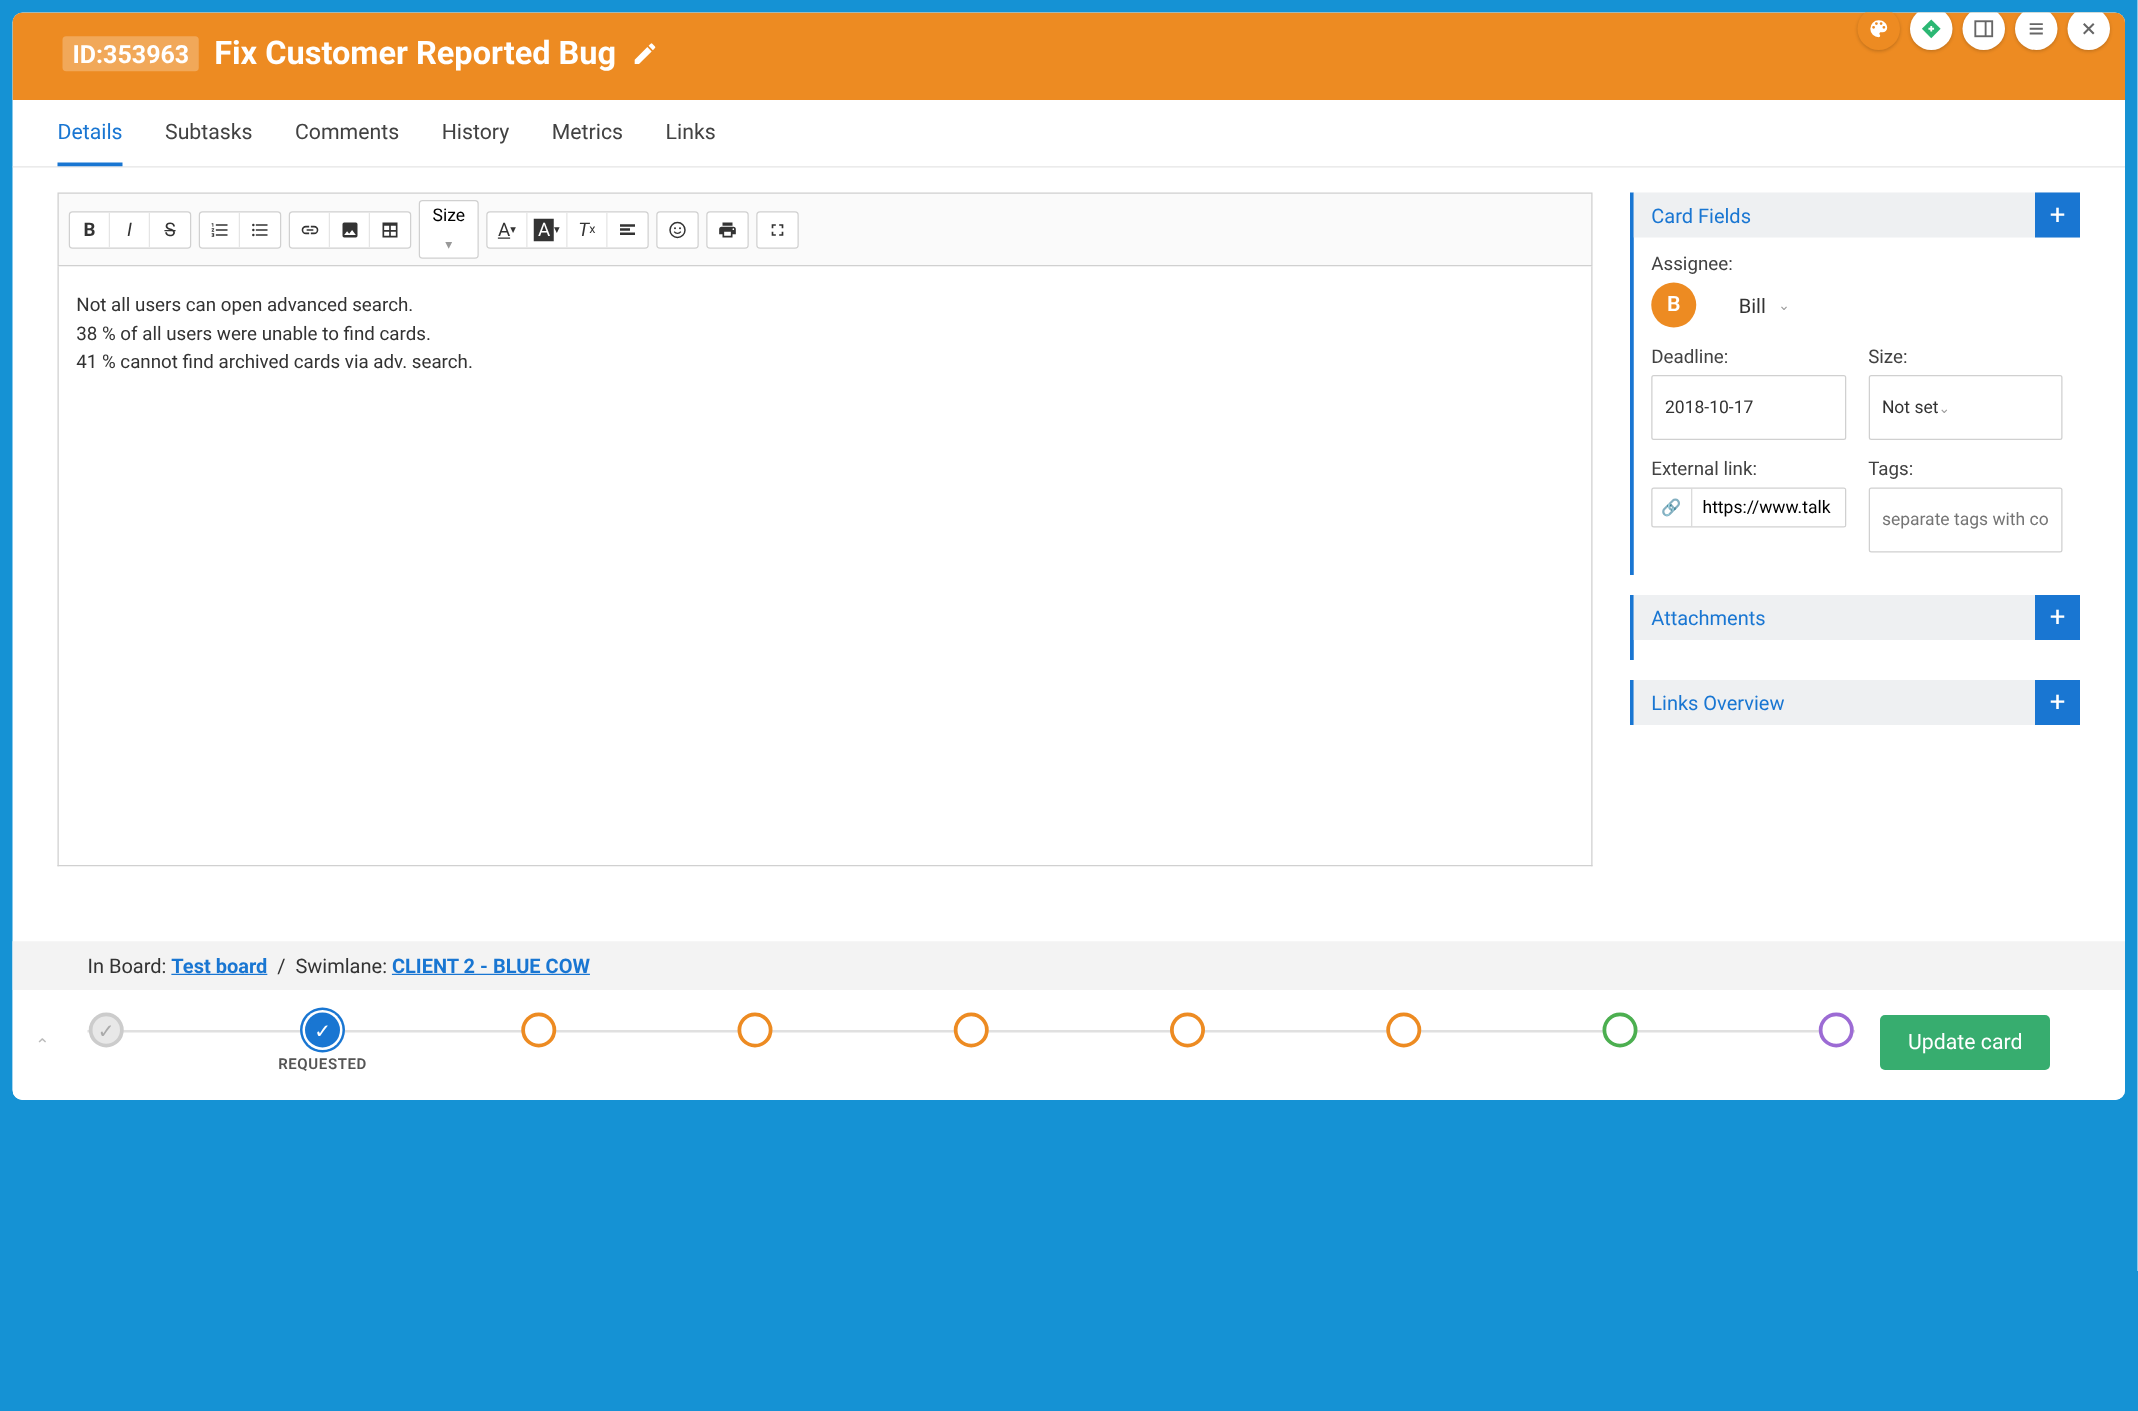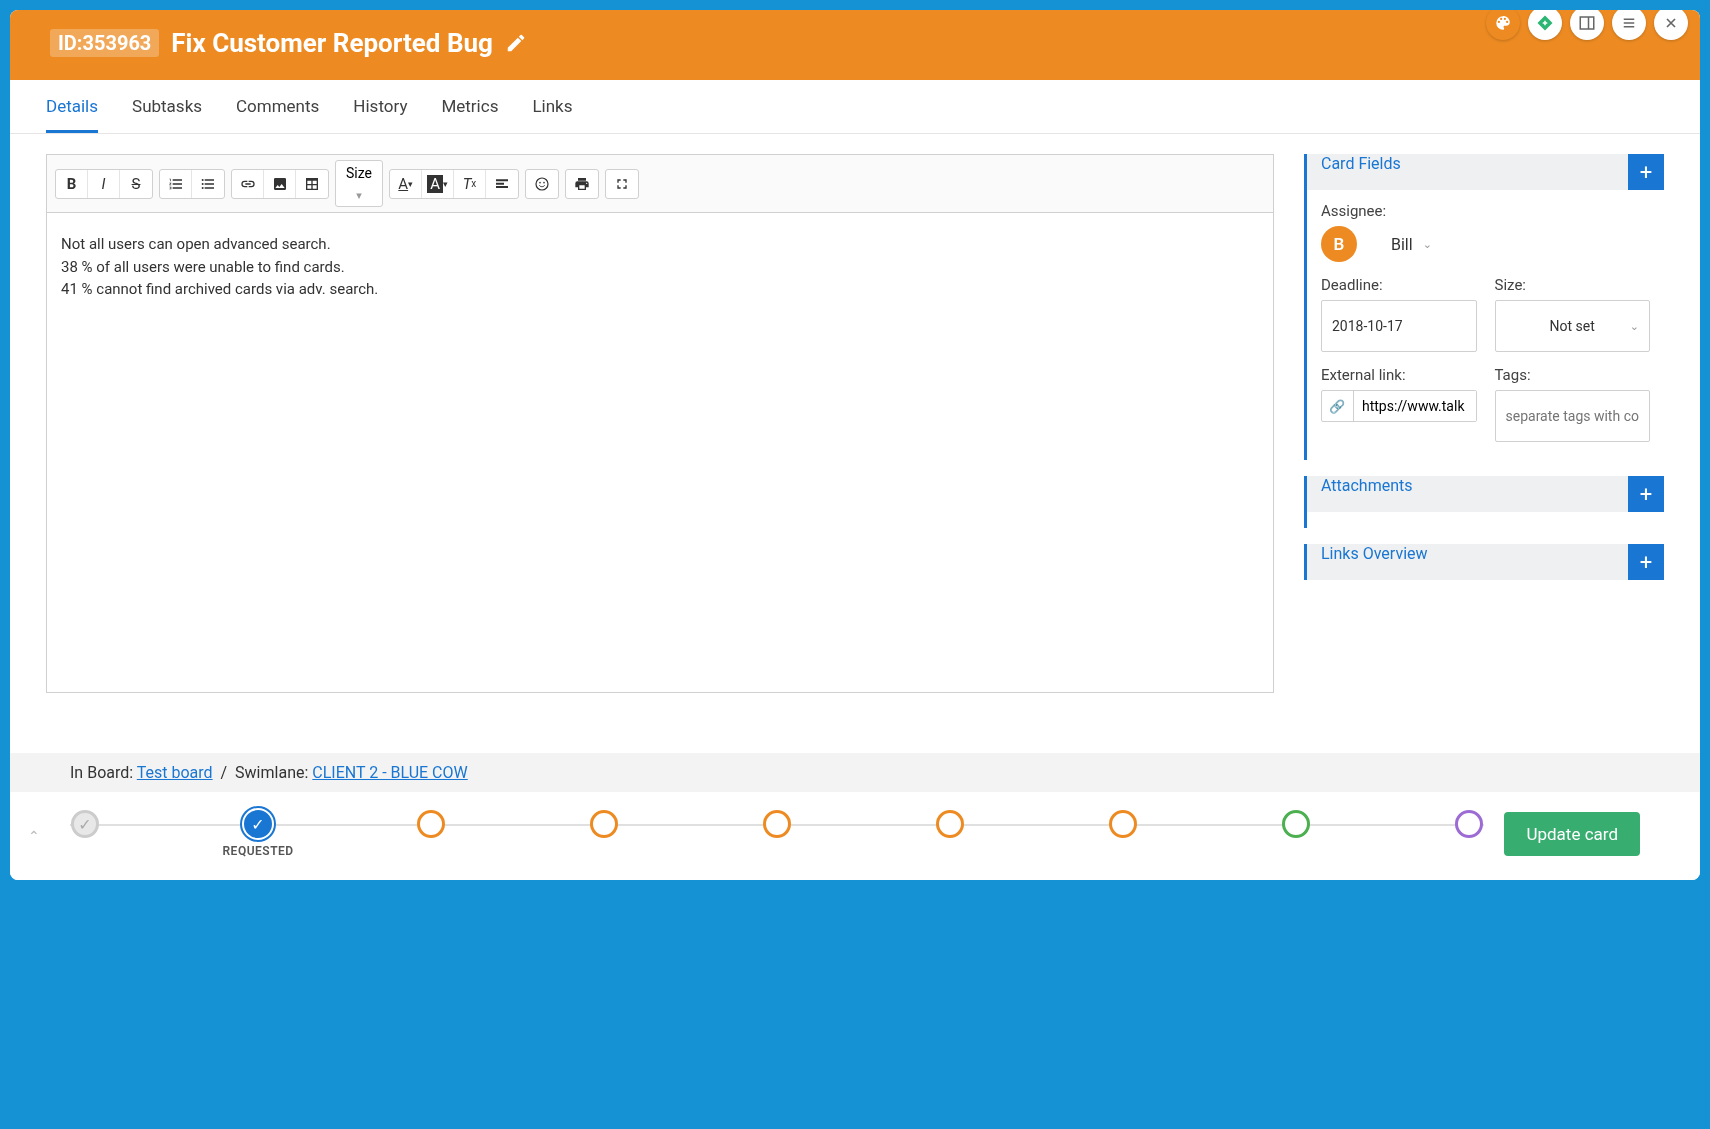--- a/index.html
+++ b/index.html
@@ -18,45 +18,45 @@
 .content { display: flex; padding: 20px 36px 0 36px; gap: 30px; height: 550px; }
 .editor-col { flex: 1; }
 .side-col { width: 360px; }
 .toolbar { border: 1px solid #d0d0d0; padding: 5px 8px; display: flex; gap: 6px; flex-wrap: wrap; align-items: center; background: #fafafa; }
 .tb-group { display: flex; border: 1px solid #d0d0d0; border-radius: 3px; background: #fff; }
 .tb-btn { width: 32px; height: 28px; display: flex; align-items: center; justify-content: center; cursor: pointer; font-size: 15px; color: #333; }
 .tb-btn:not(:last-child) { border-right: 1px solid #e5e5e5; }
 .tb-size { border: 1px solid #d0d0d0; border-radius: 3px; padding: 4px 10px; font-size: 14px; display: flex; align-items: center; gap: 8px; background: #fff; cursor: pointer; flex-direction: column; }
 .editor-body { border: 1px solid #d0d0d0; border-top: none; height: 480px; padding: 20px 14px; font-size: 15px; color: #333; line-height: 1.5; }
 .panel { margin-bottom: 16px; border-left: 3px solid #1976d2; }
-.panel-header { background: #eef0f2; display: flex; justify-content: space-between; padding: 0 0 0 14px; height: 36px; }
+.panel-header { background: #eef0f2; display: flex; align-items: center; justify-content: space-between; padding: 0 0 0 14px; height: 36px; }
 .panel-title { color: #1976d2; font-size: 16px; }
 .panel-add { width: 36px; height: 36px; background: #1976d2; color: #fff; font-size: 22px; display: flex; align-items: center; justify-content: center; cursor: pointer; }
 .panel-body { padding: 12px 14px 4px 14px; }
 .field-label { font-size: 15px; color: #424242; margin-bottom: 6px; }
 .assignee { display: flex; align-items: center; gap: 10px; margin-bottom: 14px; }
 .avatar { width: 36px; height: 36px; border-radius: 50%; background: #ed8b22; color: #fff; display: flex; align-items: center; justify-content: center; font-weight: 600; font-size: 17px; }
 .assignee-name { font-size: 16px; color: #333; margin-left: 24px; }
 .chev-small { color: #999; font-size: 11px; }
 .field-row { display: flex; gap: 18px; margin-bottom: 14px; }
 .field-col { flex: 1; }
 .input { border: 1px solid #d0d0d0; padding: 17px 10px; font-size: 14px; width: 100%; border-radius: 2px; color: #333; }
-.input.select { display: flex; justify-content: flex-end; align-items: center; cursor: pointer; gap: 35px; }
+.input.select { display: flex; justify-content: flex-start; align-items: center; cursor: pointer; }
 .input-with-icon { display: flex; border: 1px solid #d0d0d0; border-radius: 2px; overflow: hidden; }
 .input-icon { width: 32px; display: flex; align-items: center; justify-content: center; border-right: 1px solid #d0d0d0; color: #1976d2; font-size: 13px; }
 .input-with-icon input { border: none; padding: 7px 8px; font-size: 14px; flex: 1; outline: none; width: 0; }
 .placeholder { color: #aaa; }
 .attachment-row { display: flex; align-items: center; gap: 14px; margin-bottom: 14px; }
 .att-thumb { width: 80px; height: 50px; background: #f3f3f3; display: flex; align-items: center; justify-content: center; border-radius: 2px; }
 .att-name { font-size: 15px; color: #333; overflow: hidden; text-overflow: ellipsis; white-space: nowrap; flex: 1; }
 .dropzone { border: 2px dashed #1976d2; background: #f5f9fc; color: #1976d2; text-align: center; padding: 16px; font-size: 15px; border-radius: 2px; cursor: pointer; }
 .links-hint { color: #666; font-size: 15px; padding: 12px 14px; }
 .footer { position: absolute; bottom: 0; left: 0; right: 0; background: #fff; }
 .breadcrumb-bar { background: #f3f3f3; padding: 10px 60px; font-size: 16px; color: #333; }
-.breadcrumb-bar .link { color: #1976d2; text-decoration: underline; cursor: pointer; }
+.breadcrumb-bar .link { color: #1976d2; text-decoration: underline; cursor: pointer; font-weight: bold; }
 .workflow { display: flex; align-items: center; padding: 18px 60px 22px; position: relative; }
 .wf-collapse { position: absolute; left: 18px; top: 50%; transform: translateY(-50%); color: #bbb; cursor: pointer; font-size: 14px; }
 .wf-track { flex: 1; display: flex; align-items: center; position: relative; }
 .wf-line { position: absolute; left: 0; right: 0; top: 14px; height: 2px; background: #e0e0e0; z-index: 0; }
 .wf-steps { display: flex; justify-content: space-between; width: 100%; z-index: 1; position: relative; }
 .wf-step { display: flex; flex-direction: column; align-items: center; width: 30px; }
 .wf-circle { width: 28px; height: 28px; border-radius: 50%; border: 3px solid #ccc; background: #fff; }
 .wf-circle.done { background: #e8e8e8; border-color: #ccc; display:flex; align-items:center; justify-content:center; color:#aaa; }
 .wf-circle.current { background: #1976d2; border-color: #1976d2; display:flex; align-items:center; justify-content:center; color:#fff; border-width:3px; box-shadow: 0 0 0 2px #fff, 0 0 0 4px #1976d2; }
 .wf-circle.orange { border-color: #ed8b22; }

